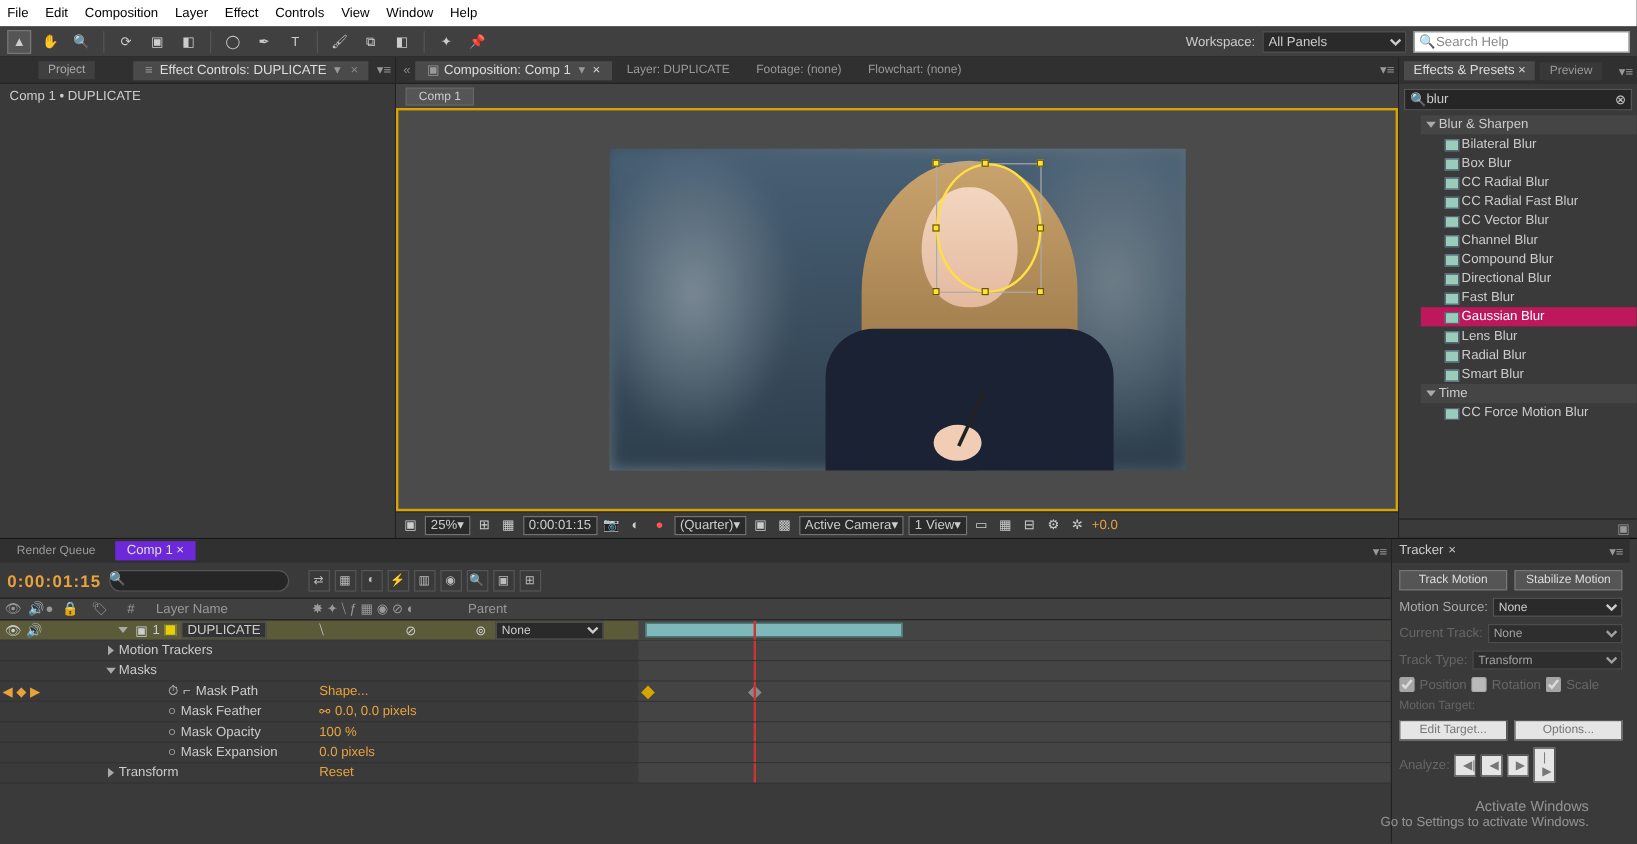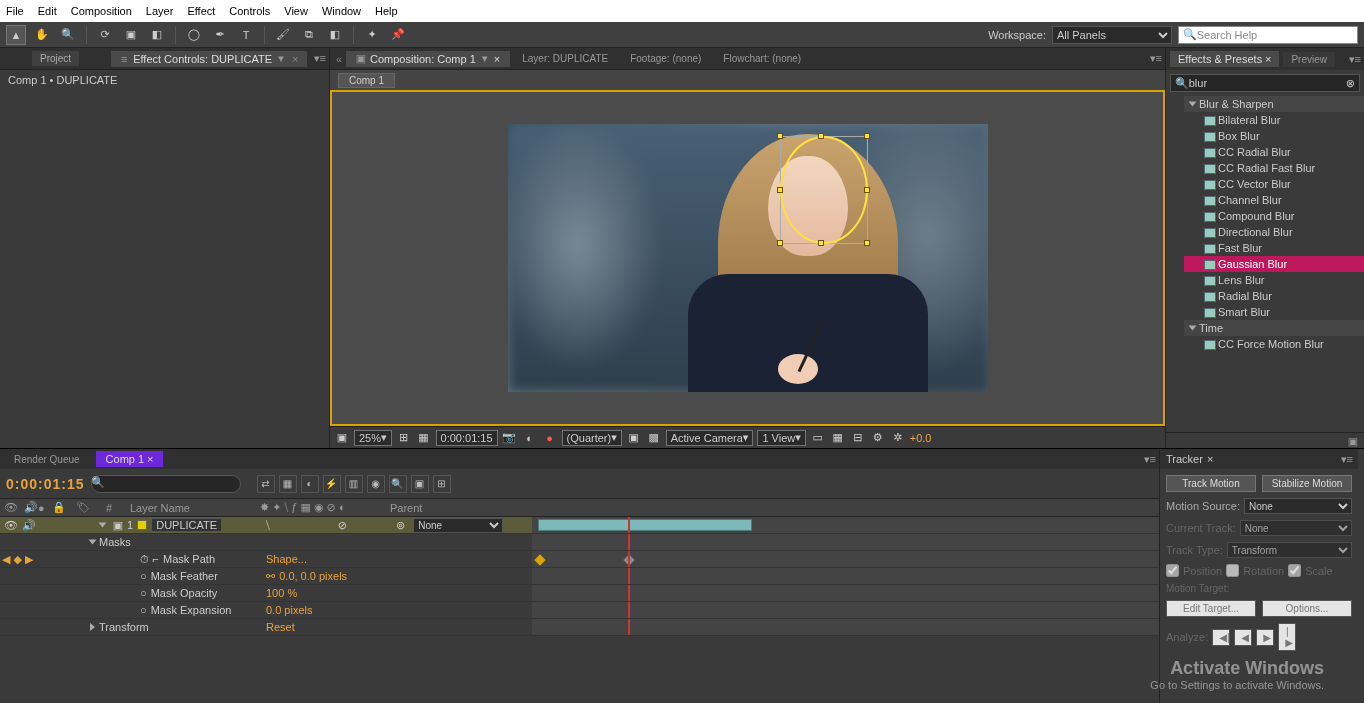--- a/index.html
+++ b/index.html
@@ -97,21 +97,21 @@
 .tracker .body { padding: 6px; display: flex; flex-direction: column; gap: 6px; }
 .btnrow { display: flex; gap: 6px; }
 .btn { background: #555; border: 1px solid #777; padding: 2px 6px; font-size: 10px; color: #ddd; flex: 1; text-align: center; }
 .btn.dim { background: #e5e5e5; color: #777; border-color: #555; }
 .field { display: flex; align-items: center; gap: 4px; font-size: 10px; color: #aaa; }
 .field select { background: #2a2a2a; color: #ccc; border: 1px solid #555; height: 16px; font-size: 10px; flex: 1; }
 .field.dim { color: #666; }
 .tl-foot { height: 16px; background: #3a3a3a; display: flex; align-items: center; padding: 0 6px; font-size: 10px; color: #999; border-top:1px solid #222; }
 .tl-foot .tog { margin-left: 260px; }
 .watermark { position: absolute; right: 40px; bottom: 12px; color: rgba(255,255,255,0.45); text-align: right; pointer-events: none; }
-.watermark .t1 { font-size: 18px; font-weight: bold; }
+.watermark .t1 { font-size: 12px; }
 .watermark .t2 { font-size: 11px; }
 .mini { width:10px; height:10px; display:inline-flex; align-items:center; justify-content:center; color:#999; }
 </style>
 </head>
 <body>
 
 <div class="menubar">
   <span>File</span>
   <span>Edit</span>
   <span>Composition</span>
@@ -329,20 +329,31 @@
             <span>⊚</span>
             <select style="background:#2a2a2a;color:#ccc;border:1px solid #555;width:90px;font-size:10px"><option>None</option></select>
           </div>
         <div class="tlarea">
             <div class="bar"></div>
             <div class="playhead"></div>
           </div>
       </div>
       <div class="row">
         <div class="cell1 indent1">
+            <span class="tri"></span>
+            <span>Motion Trackers</span>
+          </div>
+        <div class="cell2"></div>
+          <div class="cell3"></div>
+        <div class="tlarea">
+            <div class="playhead"></div>
+          </div>
+      </div>
+      <div class="row">
+        <div class="cell1 indent1">
             <span class="tri down"></span>
             <span>Masks</span>
           </div>
         <div class="cell2"></div>
           <div class="cell3"></div>
         <div class="tlarea">
             <div class="playhead"></div>
           </div>
       </div>
       <div class="row" style="position:relative">

